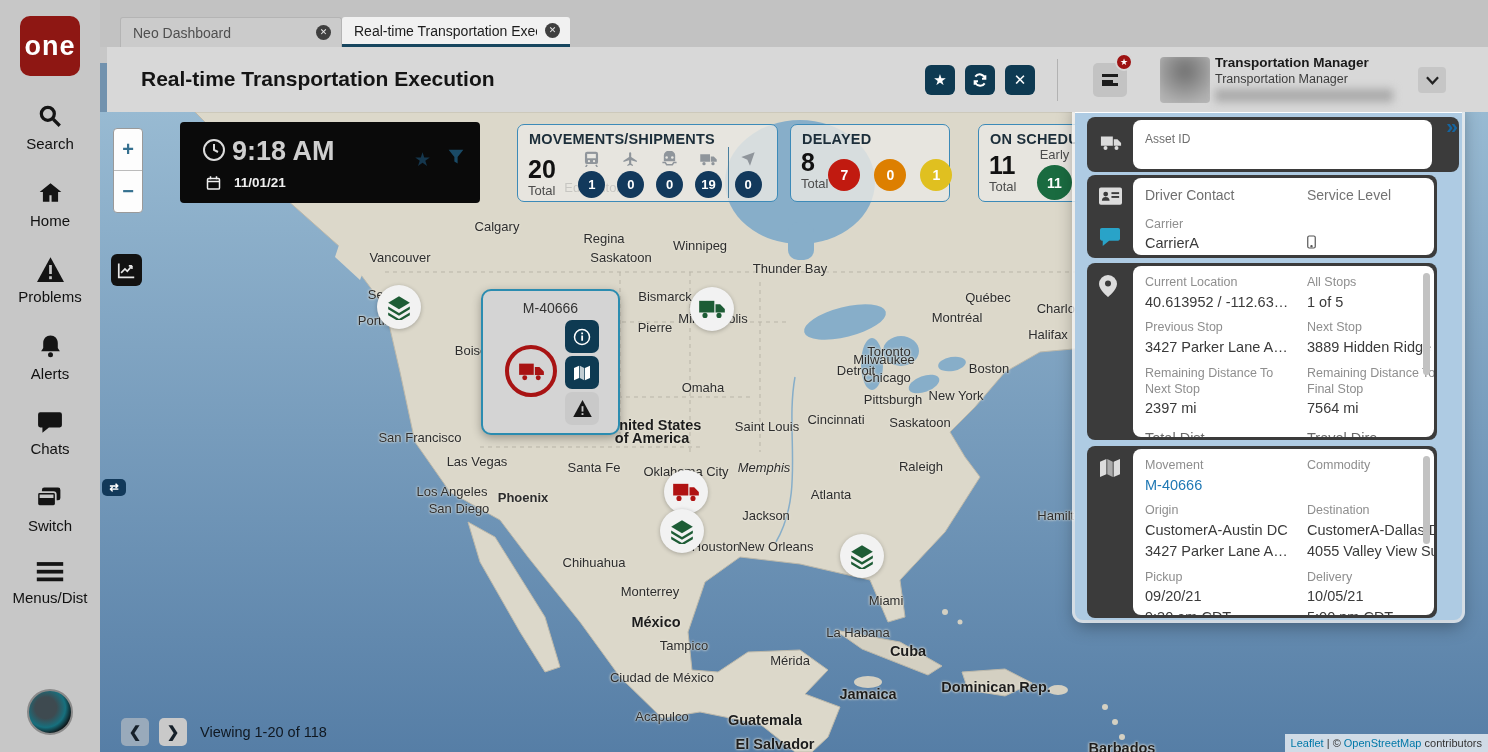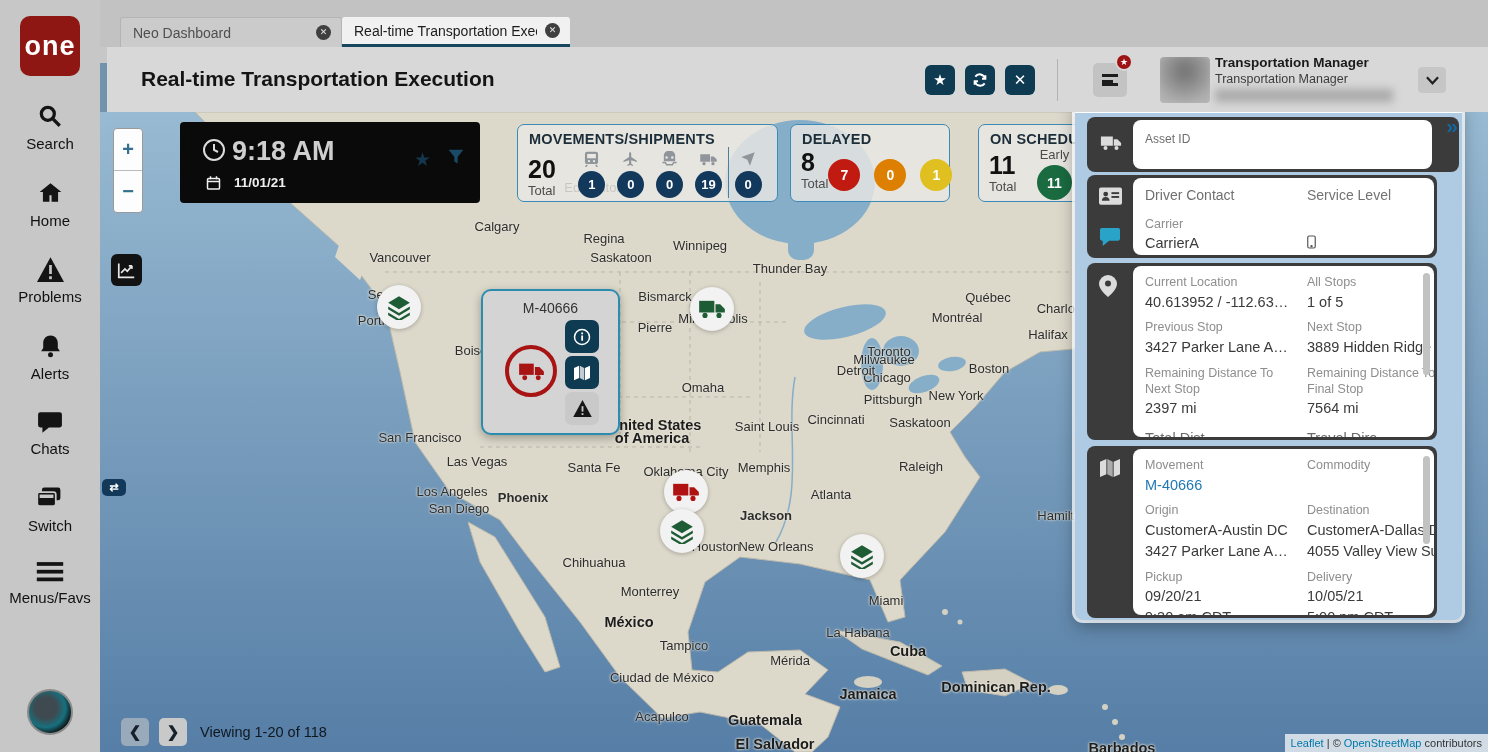--- a/index.html
+++ b/index.html
@@ -190,21 +190,21 @@
       <span class="sl">Switch</span>
     </div>
 
     <div class="side-item" style="top:561px">
       <span class="si">
         <svg width="28" height="22" viewBox="0 0 24 20">
             <rect y="1" width="24" height="3.4" fill="#141414"></rect>
             <rect y="8" width="24" height="3.4" fill="#141414"></rect>
             <rect y="15" width="24" height="3.4" fill="#141414"></rect>
           </svg></span>
-      <span class="sl">Menus/Favs</span>
+      <span class="sl">Menus/Dist</span>
     </div>
 
     <div class="bot-avatar"></div>
   </div>
 
   <div class="tabbar">
     <div class="tab tab1">
       <span class="txt">Neo Dashboard</span>
       <span class="closer">✕</span>
     </div>
@@ -312,32 +312,32 @@
         <span class="map-label" style="left: 667px; top: 314px;">Saint Louis</span>
         <span class="map-label" style="left: 603px; top: 275px;">Omaha</span>
         <span class="map-label" style="left: 371px; top: 238px;">Boise</span>
         <span class="map-label" style="left: 320px; top: 325px;">San Francisco</span>
         <span class="map-label" style="left: 377px; top: 349px;">Las Vegas</span>
         <span class="map-label" style="left: 352px; top: 379px;">Los Angeles</span>
         <span class="map-label" style="left: 359px; top: 396px;">San Diego</span>
         <span class="map-label" style="left: 423px; top: 385px; font-weight: bold;">Phoenix</span>
         <span class="map-label" style="left: 494px; top: 355px;">Santa Fe</span>
         <span class="map-label" style="left: 586px; top: 359px;">Oklahoma City</span>
-        <span class="map-label" style="left: 664px; top: 355px;">Memphis</span>
+        <span class="map-label" style="left: 664px; top: 355px; font-style: italic;">Memphis</span>
         <span class="map-label" style="left: 821px; top: 354px;">Raleigh</span>
         <span class="map-label" style="left: 731px; top: 382px;">Atlanta</span>
-        <span class="map-label" style="left: 666px; top: 403px; font-weight: bold;">Jackson</span>
+        <span class="map-label" style="left: 666px; top: 403px;">Jackson</span>
         <span class="map-label" style="left: 963px; top: 403px;">Hamilton</span>
         <span class="map-label" style="left: 616px; top: 434px;">Houston</span>
         <span class="map-label" style="left: 676px; top: 434px;">New Orleans</span>
         <span class="map-label bold" style="left: 555px; top: 313px;">United States</span>
         <span class="map-label bold" style="left: 552px; top: 326px;">of America</span>
         <span class="map-label" style="left: 494px; top: 450px;">Chihuahua</span>
         <span class="map-label" style="left: 550px; top: 479px;">Monterrey</span>
-        <span class="map-label bold" style="left: 529px; top: 510px; text-align: center;">México</span>
+        <span class="map-label bold" style="left: 556px; top: 510px; text-align: center;">México</span>
         <span class="map-label" style="left: 584px; top: 533px;">Tampico</span>
         <span class="map-label" style="left: 690px; top: 548px;">Mérida</span>
         <span class="map-label" style="left: 562px; top: 565px;">Ciudad de México</span>
         <span class="map-label" style="left: 562px; top: 604px;">Acapulco</span>
         <span class="map-label bold" style="left: 665px; top: 608px;">Guatemala</span>
         <span class="map-label bold" style="left: 675px; top: 632px;">El Salvador</span>
         <span class="map-label" style="left: 758px; top: 520px;">La Habana</span>
         <span class="map-label bold" style="left: 808px; top: 539px;">Cuba</span>
         <span class="map-label bold" style="left: 768px; top: 582px;">Jamaica</span>
         <span class="map-label bold" style="left: 896px; top: 575px;">Dominican Rep.</span>

